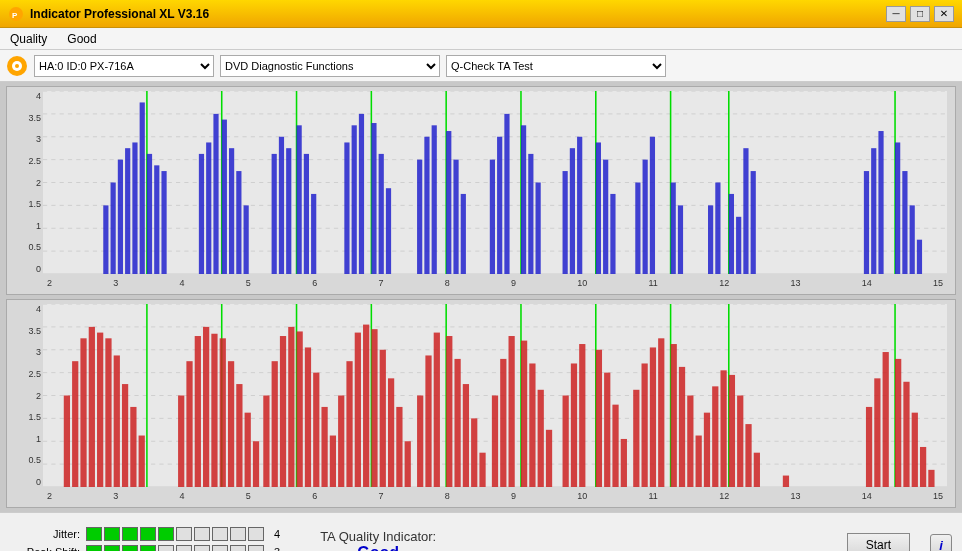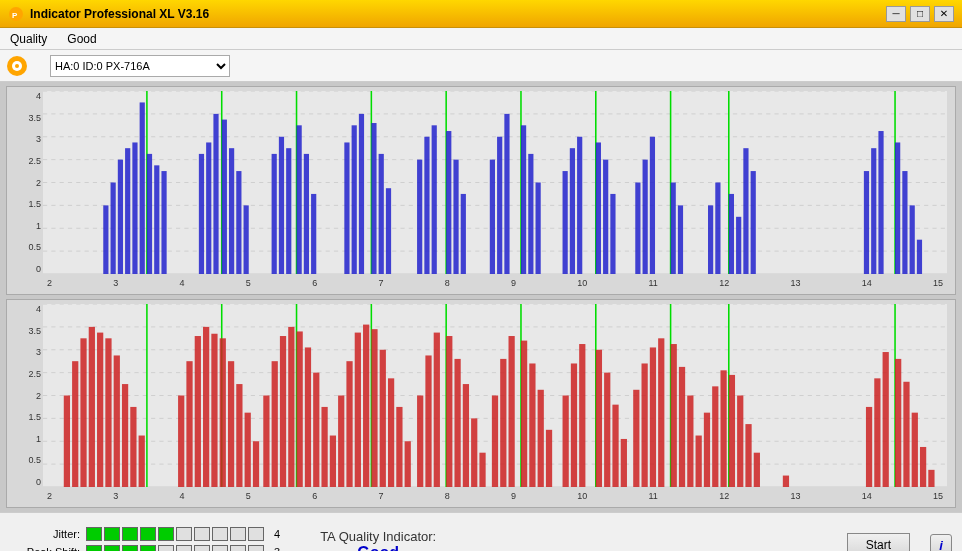--- a/index.html
+++ b/index.html
@@ -69,21 +69,21 @@
     }
 
     
     #toolbar {
       background: #f5f5f5;
       height: 32px;
       display: flex;
       align-items: center;
       padding: 0 6px;
       border-bottom: 1px solid #ccc;
-      gap: 22px;
+      gap: 6px;
     }
     .dropdown-select {
       height: 22px;
       border: 1px solid #aaa;
       background: white;
       font-size: 11px;
       cursor: pointer;
     }
     #device-select { width: 180px; }
     #function-select { width: 220px; }
@@ -255,20 +255,26 @@
 </div>
 
 <div id="toolbar">
   <svg width="22" height="22" viewBox="0 0 22 22">
     <circle cx="11" cy="11" r="10" fill="#ffa500"></circle>
     <circle cx="11" cy="11" r="5" fill="white"></circle>
     <circle cx="11" cy="11" r="2" fill="#ffa500"></circle>
   </svg>
   <select class="dropdown-select" id="device-select">
     <option>HA:0 ID:0  PX-716A</option>
+  </select>
+  <select class="dropdown-select" id="function-select">
+    <option>DVD Diagnostic Functions</option>
+  </select>
+  <select class="dropdown-select" id="test-select">
+    <option>Q-Check TA Test</option>
   </select>
 </div>
 
 <div id="charts-area">
 
   <div class="chart-container">
     <div class="y-axis">
       <span>4</span>
       <span>3.5</span>
       <span>3</span>

